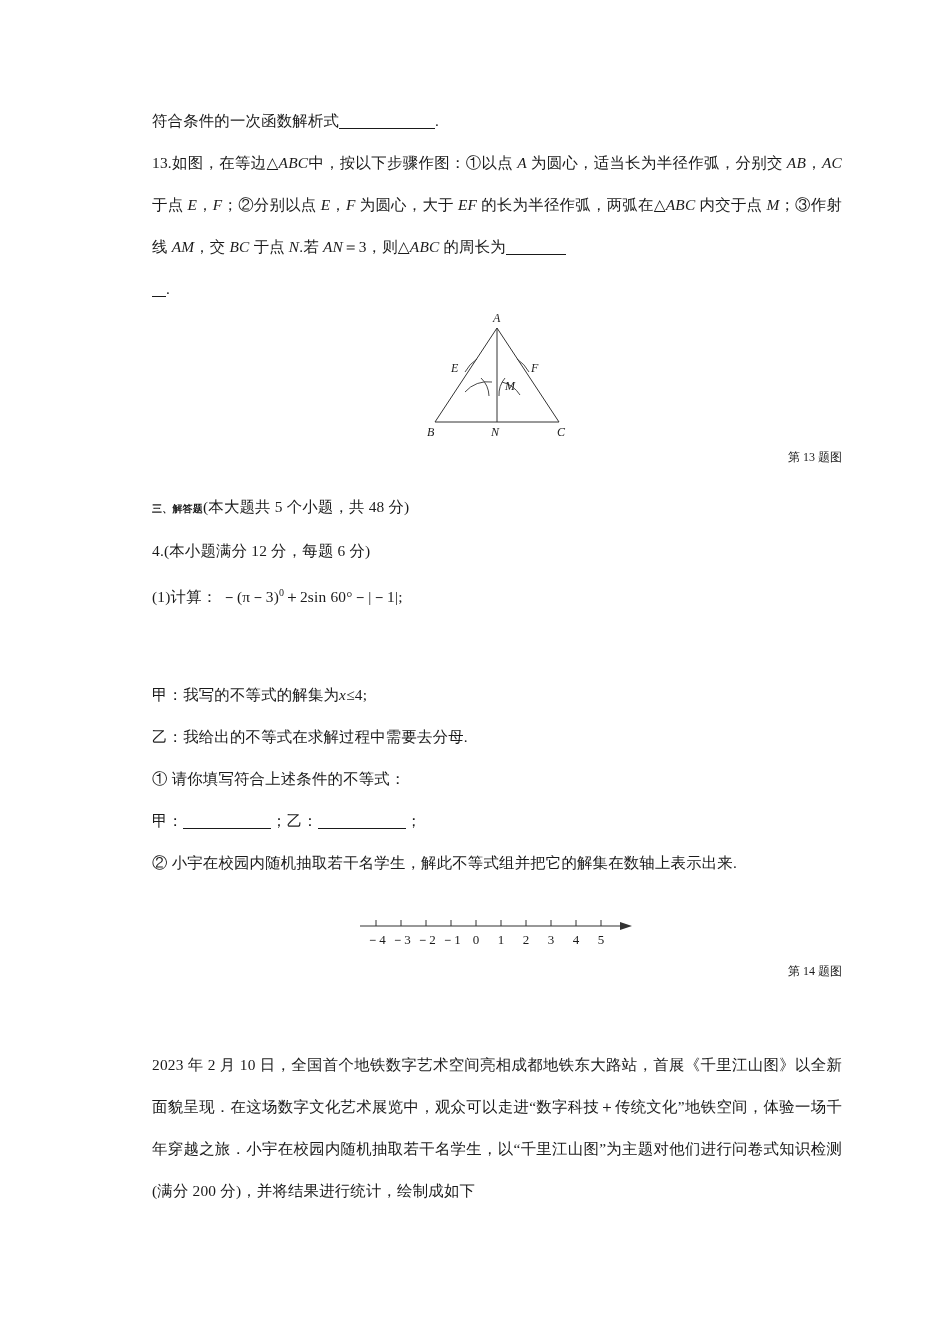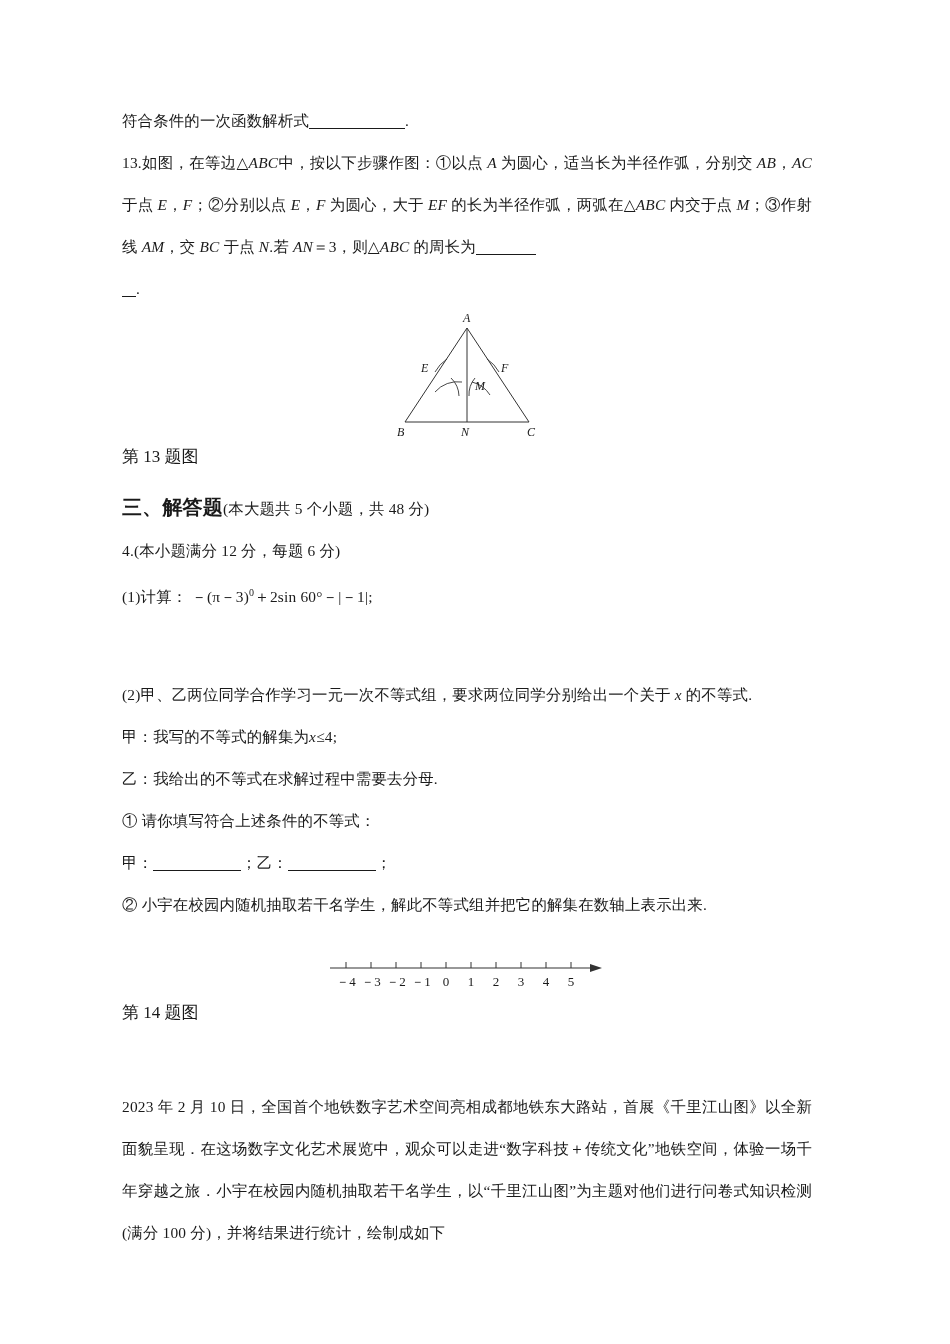--- a/index.html
+++ b/index.html
@@ -16,45 +16,45 @@
     position: relative;
     width: 950px;
     height: 1344px;
     background: #ffffff;
     overflow: hidden;
     box-sizing: border-box;
     padding: 0;
   }
   .content {
     position: absolute;
-    left: 122px;
+    left: 152px;
     top: 100px;
     width: 690px;
   }
   .para {
     font-size: 15.4px;
     line-height: 42px;
     text-align: justify;
     text-justify: inter-ideograph;
     letter-spacing: 0.2px;
     margin: 0;
     white-space: normal;
   }
   .para.tight { text-align: left; }
   .it { font-style: italic; font-family: "Liberation Serif", serif; }
   .blank-sm { display: inline-block; width: 96px; border-bottom: 1px solid #1a1a1a; vertical-align: -3px; }
   .blank-xs { display: inline-block; width: 60px; border-bottom: 1px solid #1a1a1a; vertical-align: -3px; }
   .blank-md { display: inline-block; width: 88px; border-bottom: 1px solid #1a1a1a; vertical-align: -3px; }
   .blank-tiny { display: inline-block; width: 14px; border-bottom: 1px solid #1a1a1a; vertical-align: -3px; }
   .sup { font-size: 10px; vertical-align: super; }
-  .bold-head { font-weight: bold; font-size: 20px; }
+  .bold-head { font-weight: bold; font-size: 10px; }
   .fig-block { text-align: center; }
   .fig-caption {
-    font-size: 17px;
-    text-align: left;
+    font-size: 12px;
+    text-align: right;
     line-height: 34px;
   }
   .spacer-lg { height: 56px; }
   .spacer-md { height: 30px; }
   .spacer-sm { height: 12px; }
   svg { display: block; }
   .svg-center { display: flex; justify-content: center; }
 </style>
 </head>
 <body>
@@ -111,23 +111,20 @@
 
     <p class="para tight">
       <span>4.</span><span>(本小题满分 12 分，每题 6 分)</span>
     </p>
     <p class="para tight">
       <span>(1)计算：</span>&nbsp;<span>－(π－3)</span><span class="sup">0</span><span>＋2sin 60°－|－1|;</span>
     </p>
 
     <div class="spacer-lg"></div>
 
-    <p class="para">
-      <span>(2)甲、乙两位同学合作学习一元一次不等式组，要求两位同学分别给出一个关于 </span><span class="it">x</span><span> 的不等式.</span>
-    </p>
     <p class="para tight">
       <span>甲：我写的不等式的解集为</span><span class="it">x</span><span>≤4;</span>
     </p>
     <p class="para tight">乙：我给出的不等式在求解过程中需要去分母.</p>
     <p class="para tight">① 请你填写符合上述条件的不等式：</p>
     <p class="para tight">
       <span>甲：</span><span class="blank-md"></span><span>；</span><span>乙：</span><span class="blank-md"></span><span>；</span>
     </p>
     <p class="para tight">② 小宇在校园内随机抽取若干名学生，解此不等式组并把它的解集在数轴上表示出来.</p>
 
@@ -162,16 +159,16 @@
             <text x="224" y="30">4</text>
             <text x="249" y="30">5</text>
           </g>
         </svg>
       </div>
       <div class="fig-caption">第 14 题图</div>
     </div>
 
     <div class="spacer-lg"></div>
 
-    <p class="para">2023 年 2 月 10 日，全国首个地铁数字艺术空间亮相成都地铁东大路站，首展《千里江山图》以全新面貌呈现．在这场数字文化艺术展览中，观众可以走进“数字科技＋传统文化”地铁空间，体验一场千年穿越之旅．小宇在校园内随机抽取若干名学生，以“千里江山图”为主题对他们进行问卷式知识检测(满分 100 分)，并将结果进行统计，绘制成如下</p>
+    <p class="para">2023 年 2 月 10 日，全国首个地铁数字艺术空间亮相成都地铁东大路站，首展《千里江山图》以全新面貌呈现．在这场数字文化艺术展览中，观众可以走进“数字科技＋传统文化”地铁空间，体验一场千年穿越之旅．小宇在校园内随机抽取若干名学生，以“千里江山图”为主题对他们进行问卷式知识检测(满分 200 分)，并将结果进行统计，绘制成如下</p>
 
   </div>
 </div>
 
 </body></html>

